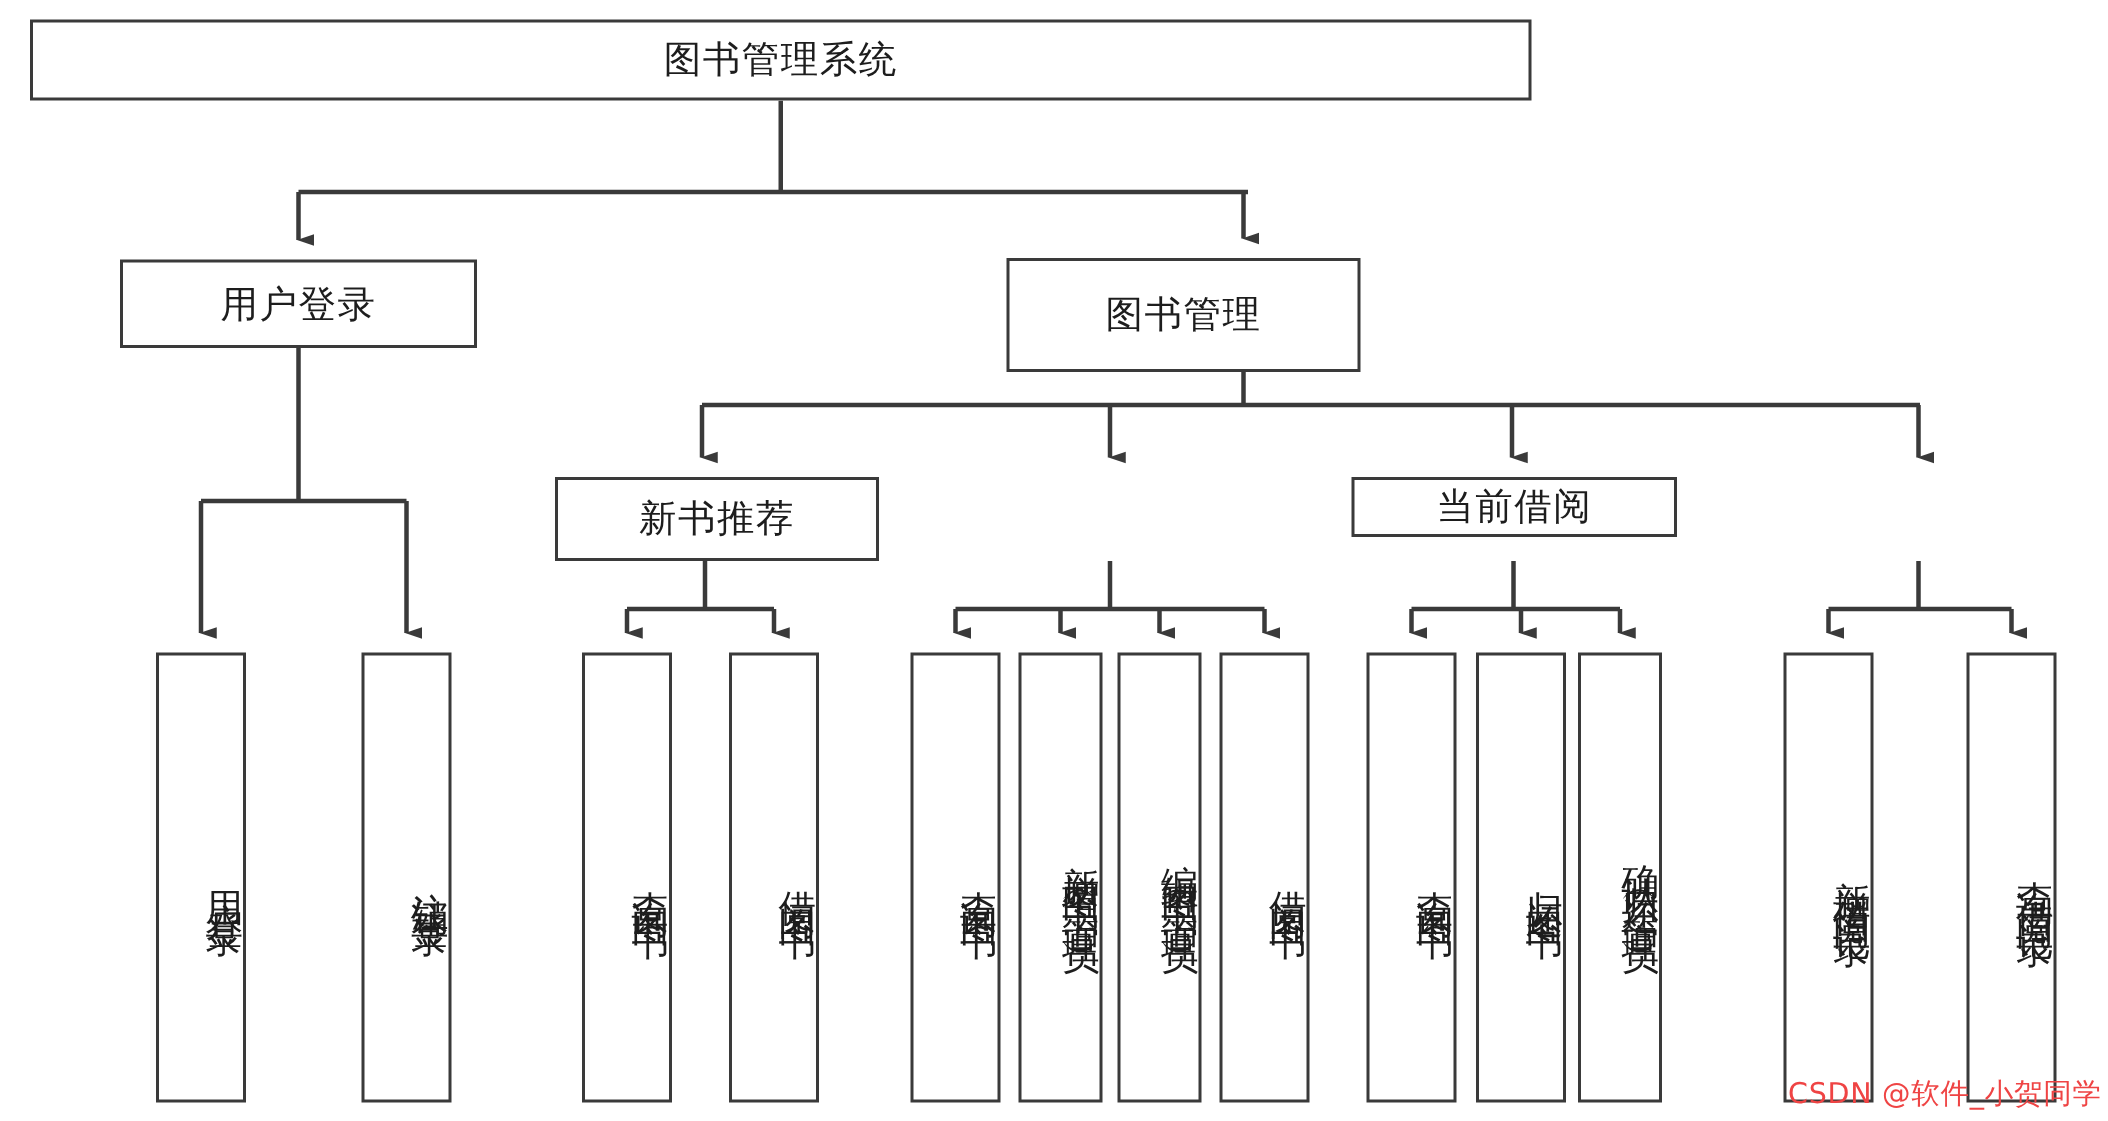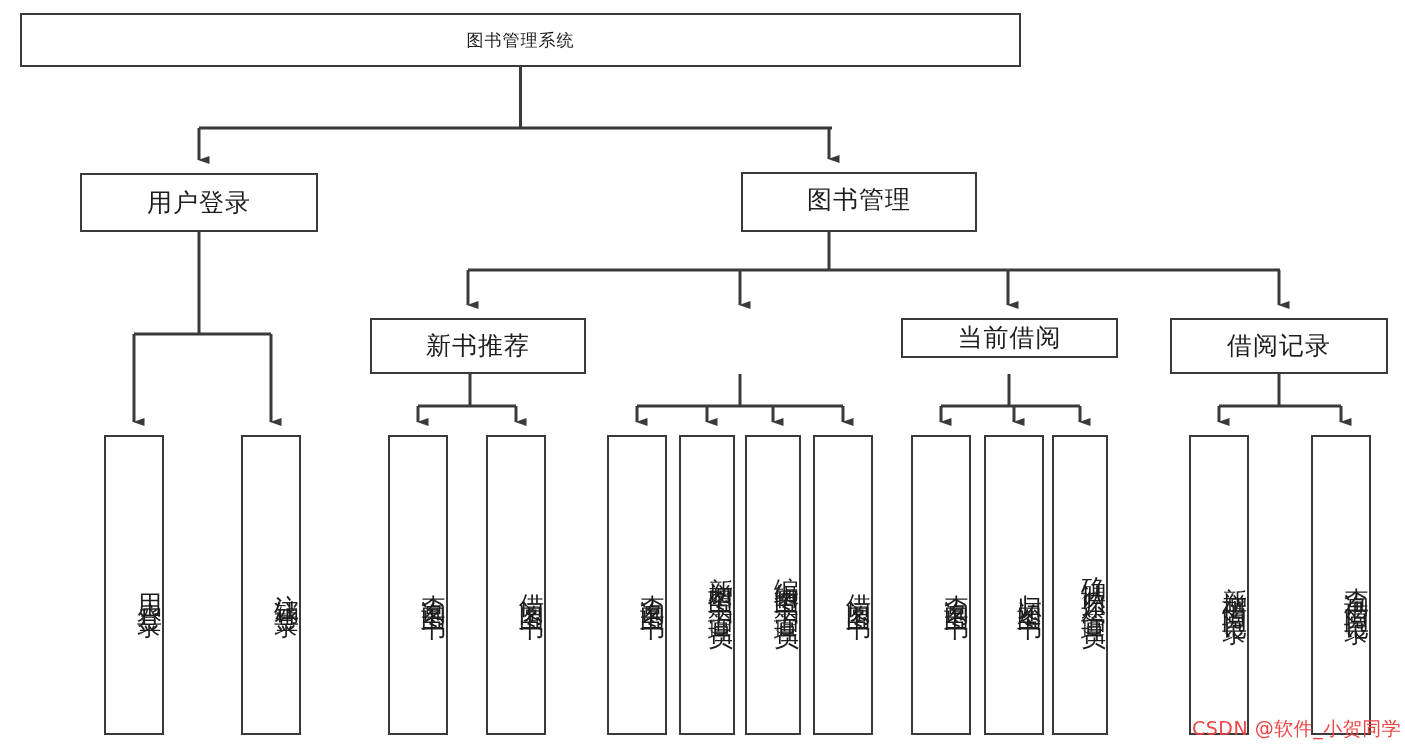--- a/index.html
+++ b/index.html
@@ -35,21 +35,21 @@
     align-items: center;
     justify-content: center;
     color: #1d1d1d;
   }
   .node-h {
     font-size: 25px;
     letter-spacing: 1px;
     line-height: 1.1;
   }
   .node-root {
-    font-size: 17px;
+    font-size: 25px;
   }
   .node-v {
     writing-mode: vertical-rl;
     text-orientation: upright;
     font-size: 25px;
     letter-spacing: 7px;
     line-height: 1.0;
     padding-top: 6px;
     align-items: flex-start;
     justify-content: center;
@@ -113,25 +113,24 @@
       <path d="M1279,374 L1279,406"></path>
       <path d="M1219,406 L1341,406"></path>
       <path d="M1219,406 L1219,422" marker-end="url(#arrowhead)"></path>
       <path d="M1341,406 L1341,422" marker-end="url(#arrowhead)"></path>
     </g>
   </svg>
 
   <div class="node node-h node-root" style="left:20px;top:13px;width:1001px;height:54px;">图书管理系统</div>
 
   <div class="node node-h" style="left:80px;top:173px;width:238px;height:59px;">用户登录</div>
-  <div class="node node-h" style="left:741px;top:172px;width:236px;height:60px;font-family:Liberation Mono, monospace;">图书管理</div>
+  <div class="node node-h" style="left:671px;top:172px;width:236px;height:76px;">图书管理</div>
 
   <div class="node node-h" style="left:370px;top:318px;width:216px;height:56px;">新书推荐</div>
   <div class="node node-h" style="left:901px;top:318px;width:217px;height:40px;">当前借阅</div>
-  <div class="node node-h" style="left:1170px;top:318px;width:218px;height:56px;">借阅记录</div>
 
   <div class="node node-v" style="left:104px;top:435px;width:60px;height:300px;">用户登录</div>
   <div class="node node-v" style="left:241px;top:435px;width:60px;height:300px;">注销登录</div>
 
   <div class="node node-v" style="left:388px;top:435px;width:60px;height:300px;">查询图书</div>
   <div class="node node-v" style="left:486px;top:435px;width:60px;height:300px;">借阅图书</div>
 
   <div class="node node-v" style="left:607px;top:435px;width:60px;height:300px;">查询图书</div>
   <div class="node node-v" style="left:679px;top:435px;width:56px;height:300px;">新增图书（管理员）</div>
   <div class="node node-v" style="left:745px;top:435px;width:56px;height:300px;">编辑图书（管理员）</div>

